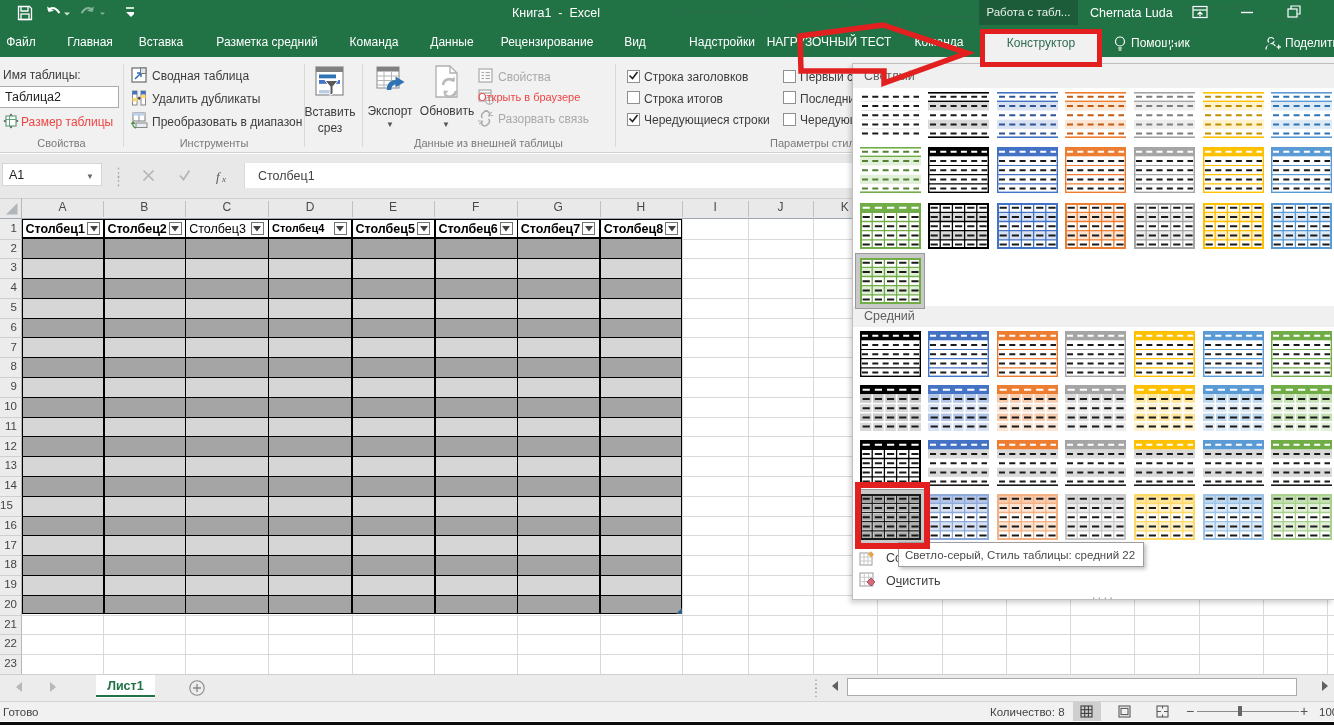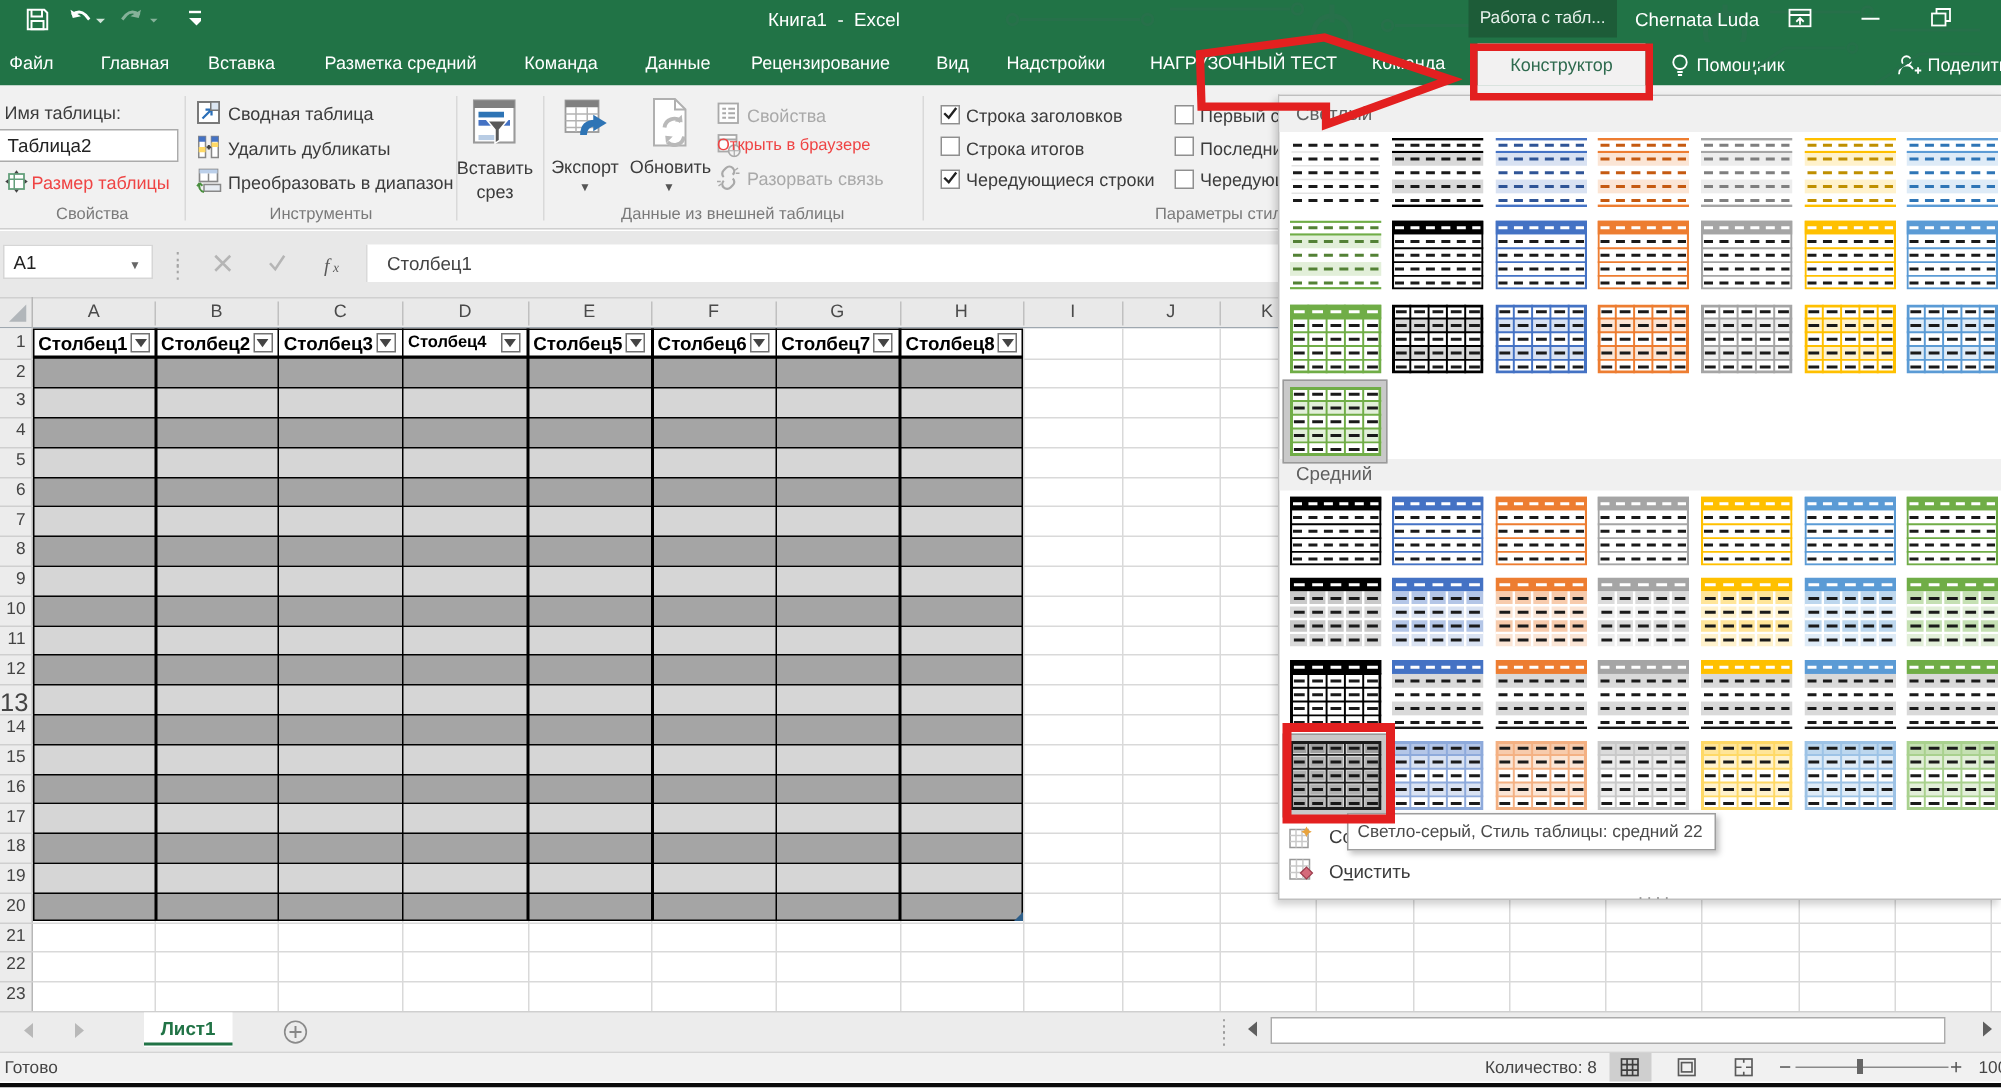--- a/index.html
+++ b/index.html
@@ -59,21 +59,21 @@
   </svg>
 <div class="a" style="left:0;top:28px;width:1334px;height:29px;background:#217346"></div>
 <div class="tab" style="left:-69px;width:180px">Файл</div>
 <div class="tab" style="left:0px;width:180px">Главная</div>
 <div class="tab" style="left:71px;width:180px">Вставка</div>
 <div class="tab" style="left:177px;width:180px">Разметка средний</div>
 <div class="tab" style="left:284px;width:180px">Команда</div>
 <div class="tab" style="left:362px;width:180px">Данные</div>
 <div class="tab" style="left:457px;width:180px">Рецензирование</div>
 <div class="tab" style="left:545px;width:180px">Вид</div>
-<div class="tab" style="left:614px;width:180px">Надстройки</div>
+<div class="tab" style="left:632px;width:180px">Надстройки</div>
 <div class="tab" style="left:739px;width:180px">НАГРУЗОЧНЫЙ ТЕСТ</div>
 <div class="tab" style="left:849px;width:180px">Команда</div>
 <div class="a" style="left:985px;top:29px;width:112px;height:28px;background:#f2f1f1"></div>
 <div class="a" style="left:985px;top:29px;width:112px;height:28px;line-height:28px;text-align:center;color:#2f6b4f;font-size:12px">Конструктор</div>
 <svg class="a" style="left:1112px;top:35px" width="16" height="17" viewBox="0 0 16 17">
 <g stroke="#fff" stroke-width="1.2" fill="none">
       <circle cx="8" cy="6.5" r="4.5"></circle>
 <line x1="6.2" y1="13" x2="9.8" y2="13"></line>
       <line x1="6.6" y1="15" x2="9.4" y2="15"></line>
     </g>
@@ -285,25 +285,25 @@
 <div class="a" style="left:0;top:360.43px;width:17px;text-align:right;font-size:11.5px;color:#444">8</div>
 <div class="a" style="left:0;top:377.0px;width:21.5px;height:1px;background:#cfcfcf"></div>
 <div class="a" style="left:0;top:380.21999999999997px;width:17px;text-align:right;font-size:11.5px;color:#444">9</div>
 <div class="a" style="left:0;top:396.8px;width:21.5px;height:1px;background:#cfcfcf"></div>
 <div class="a" style="left:0;top:400.00999999999993px;width:17px;text-align:right;font-size:11.5px;color:#444">10</div>
 <div class="a" style="left:0;top:416.6px;width:21.5px;height:1px;background:#cfcfcf"></div>
 <div class="a" style="left:0;top:419.79999999999995px;width:17px;text-align:right;font-size:11.5px;color:#444">11</div>
 <div class="a" style="left:0;top:436.4px;width:21.5px;height:1px;background:#cfcfcf"></div>
 <div class="a" style="left:0;top:439.59px;width:17px;text-align:right;font-size:11.5px;color:#444">12</div>
 <div class="a" style="left:0;top:456.2px;width:21.5px;height:1px;background:#cfcfcf"></div>
-<div class="a" style="left:0;top:459.37999999999994px;width:17px;text-align:right;font-size:17px;color:#444">13</div>
+<div class="a" style="left:0;top:459.37999999999994px;width:17px;text-align:right;font-size:11px;color:#444">13</div>
 <div class="a" style="left:0;top:476.0px;width:21.5px;height:1px;background:#cfcfcf"></div>
 <div class="a" style="left:0;top:479.16999999999996px;width:17px;text-align:right;font-size:11.5px;color:#444">14</div>
 <div class="a" style="left:0;top:495.8px;width:21.5px;height:1px;background:#cfcfcf"></div>
-<div class="a" style="left:0;top:498.96px;width:17px;text-align:right;font-size:11.5px;color:#444">15</div>
+<div class="a" style="left:0;top:498.96px;width:17px;text-align:left;font-size:11.5px;color:#444">15</div>
 <div class="a" style="left:0;top:515.5px;width:21.5px;height:1px;background:#cfcfcf"></div>
 <div class="a" style="left:0;top:518.75px;width:17px;text-align:right;font-size:11.5px;color:#444">16</div>
 <div class="a" style="left:0;top:535.3px;width:21.5px;height:1px;background:#cfcfcf"></div>
 <div class="a" style="left:0;top:538.54px;width:17px;text-align:right;font-size:11.5px;color:#444">17</div>
 <div class="a" style="left:0;top:555.1px;width:21.5px;height:1px;background:#cfcfcf"></div>
 <div class="a" style="left:0;top:558.33px;width:17px;text-align:right;font-size:11.5px;color:#444">18</div>
 <div class="a" style="left:0;top:574.9px;width:21.5px;height:1px;background:#cfcfcf"></div>
 <div class="a" style="left:0;top:578.12px;width:17px;text-align:right;font-size:11.5px;color:#444">19</div>
 <div class="a" style="left:0;top:594.7px;width:21.5px;height:1px;background:#cfcfcf"></div>
 <div class="a" style="left:0;top:597.9100000000001px;width:17px;text-align:right;font-size:11.5px;color:#444">20</div>
@@ -406,21 +406,21 @@
 <div class="a" style="left:25.5px;top:222.2px;font-size:12.5px;font-weight:bold;color:#000">Столбец1</div>
 <div class="a" style="left:87.0px;top:221.89999999999998px;width:13px;height:13px;background:#fff;border:1px solid #737373"></div>
 <svg class="a" style="left:89.5px;top:225.89999999999998px" width="8" height="6">
     <path d="M0 0h8l-4 5.5z" fill="#444"></path>
   </svg>
 <div class="a" style="left:107.4px;top:222.2px;font-size:12.5px;font-weight:bold;color:#000">Столбец2</div>
 <div class="a" style="left:168.9px;top:221.89999999999998px;width:13px;height:13px;background:#fff;border:1px solid #737373"></div>
 <svg class="a" style="left:171.4px;top:225.89999999999998px" width="8" height="6">
     <path d="M0 0h8l-4 5.5z" fill="#444"></path>
   </svg>
-<div class="a" style="left:189.2px;top:222.2px;font-size:12.5px;font-weight:bold;color:#000">Столбец3</div>
+<div class="a" style="left:189.2px;top:222.2px;font-size:12.5px;font-weight:normal;color:#000">Столбец3</div>
 <div class="a" style="left:250.7px;top:221.89999999999998px;width:13px;height:13px;background:#fff;border:1px solid #737373"></div>
 <svg class="a" style="left:253.2px;top:225.89999999999998px" width="8" height="6">
     <path d="M0 0h8l-4 5.5z" fill="#444"></path>
   </svg>
 <div class="a" style="left:272.0px;top:222.2px;font-size:11px;font-weight:bold;color:#000">Столбец4</div>
 <div class="a" style="left:333.5px;top:221.89999999999998px;width:13px;height:13px;background:#fff;border:1px solid #737373"></div>
 <svg class="a" style="left:336.0px;top:225.89999999999998px" width="8" height="6">
     <path d="M0 0h8l-4 5.5z" fill="#444"></path>
   </svg>
 <div class="a" style="left:355.5px;top:222.2px;font-size:12.5px;font-weight:bold;color:#000">Столбец5</div>

